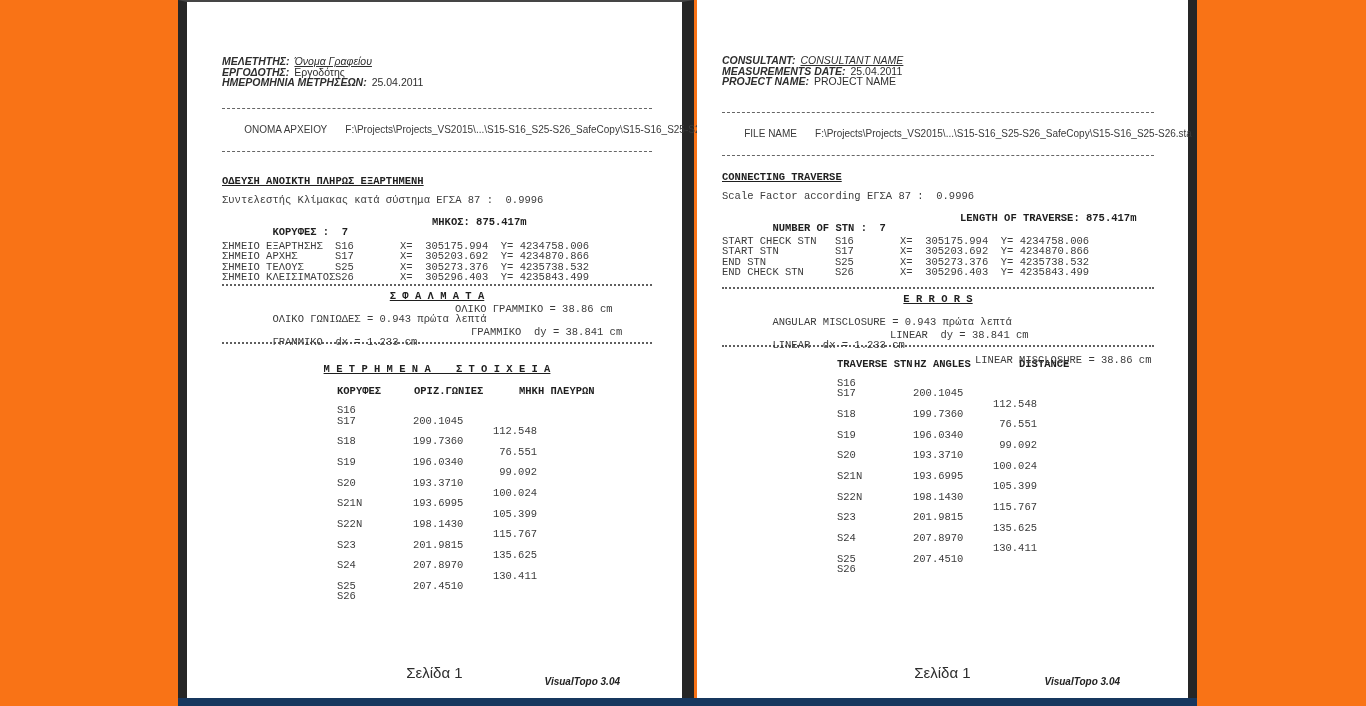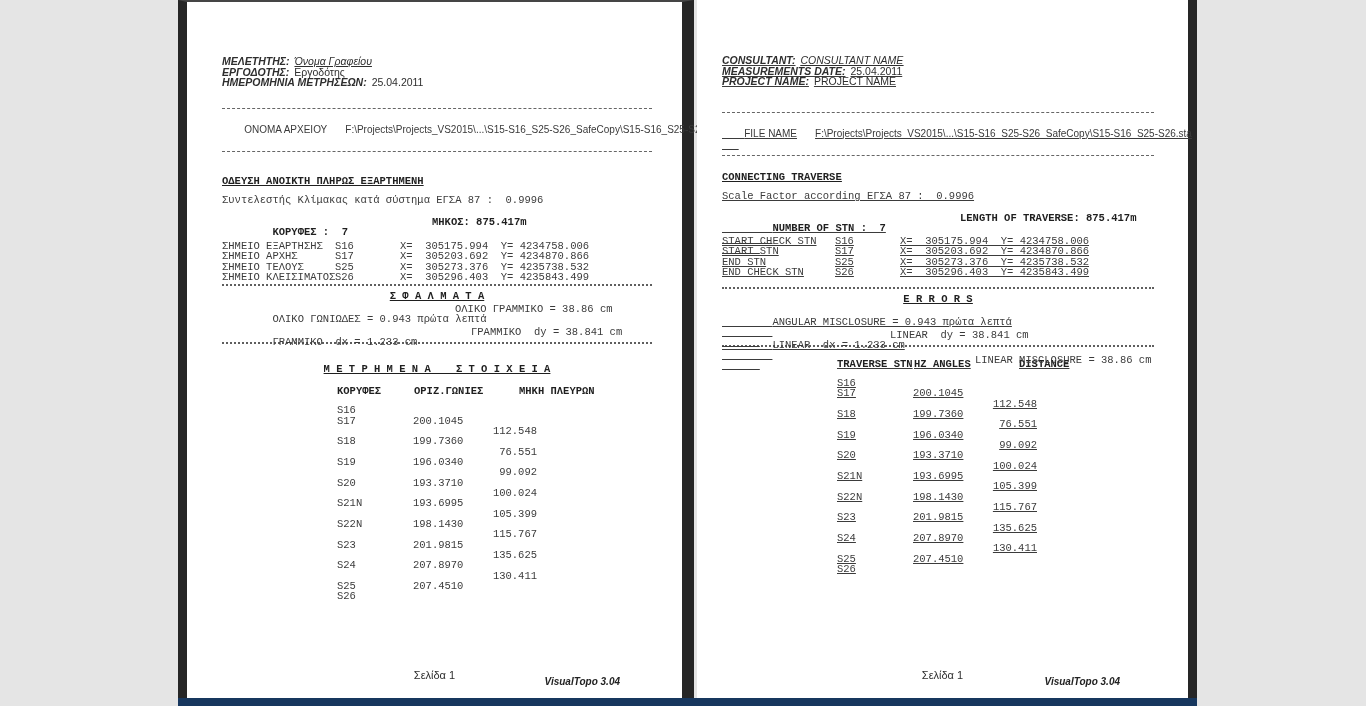--- a/index.html
+++ b/index.html
@@ -1,24 +1,24 @@
 <!DOCTYPE html>
 <html><head>
 <meta charset="utf-8">
 <style>
   html,body{margin:0;padding:0;background:#ffffff;width:1366px;height:706px;overflow:hidden;
     font-family:"Liberation Sans",sans-serif;}
-  .stage{position:relative;width:1366px;height:706px;background:#e5e5e5;}
+  .stage{position:relative;width:1366px;height:706px;background:#f97316;}
   .page{position:absolute;top:0;height:698px;background:#ffffff;box-sizing:border-box;color:#3b3b3b;}
   .pL{left:178px;width:516px;border-left:9px solid #262626;border-right:12px solid #262626;border-top:2px solid #454545;}
   .pR{left:697px;width:500px;border-right:9px solid #262626;}
   .bottom-bar{position:absolute;left:178px;top:698px;width:1019px;height:8px;background:#17375e;}
   .inner{position:relative;height:100%;box-sizing:border-box;}
   .pL .inner{padding:54px 30px 0 35px;}
-  .pR .inner{padding:55px 34px 0 25px;text-decoration:underline;}
+  .pR .inner{padding:55px 34px 0 25px;}
 
   
   .meta-row{font-size:10.5px;line-height:10.5px;color:#2e2e2e;white-space:pre;}
   .mlabel{font-weight:bold;font-style:italic;margin-right:5px;}
   .mval{font-style:normal;}
   .mval[data-u="1"]{text-decoration:underline;font-style:italic;}
 
   
   .file-strip{margin-top:20px;border-top:1px dashed #666;border-bottom:1px dashed #666;
     padding:4px 0 5px 0;font-size:10px;color:#3a3a3a;white-space:pre;}
@@ -62,21 +62,21 @@
   .thead{display:flex;margin-left:115px;margin-top:12px;font-weight:bold;color:#1f1f1f;}
   .th1{width:77px;flex:none;}
   .th2{width:105px;flex:none;}
   .tbody{margin-top:9px;margin-left:115px;}
   .trow{display:flex;line-height:10.35px;height:10.35px;}
   .tc1{width:76px;flex:none;}
   .tc2{width:78px;flex:none;}
   .tc3{width:46px;flex:none;text-align:right;}
 
   .footer-page{position:absolute;bottom:17px;left:0;width:100%;text-align:center;
-    font-size:11px;color:#2e2e2e;}
+    font-size:15px;color:#2e2e2e;}
   .footer-app{position:absolute;bottom:11px;font-style:italic;font-weight:bold;
     font-size:10px;color:#222;}
   .pL .footer-app{right:62px;}
   .pR .footer-app{right:68px;}
 </style>
 </head>
 <body>
 
 <div class="stage">
 

